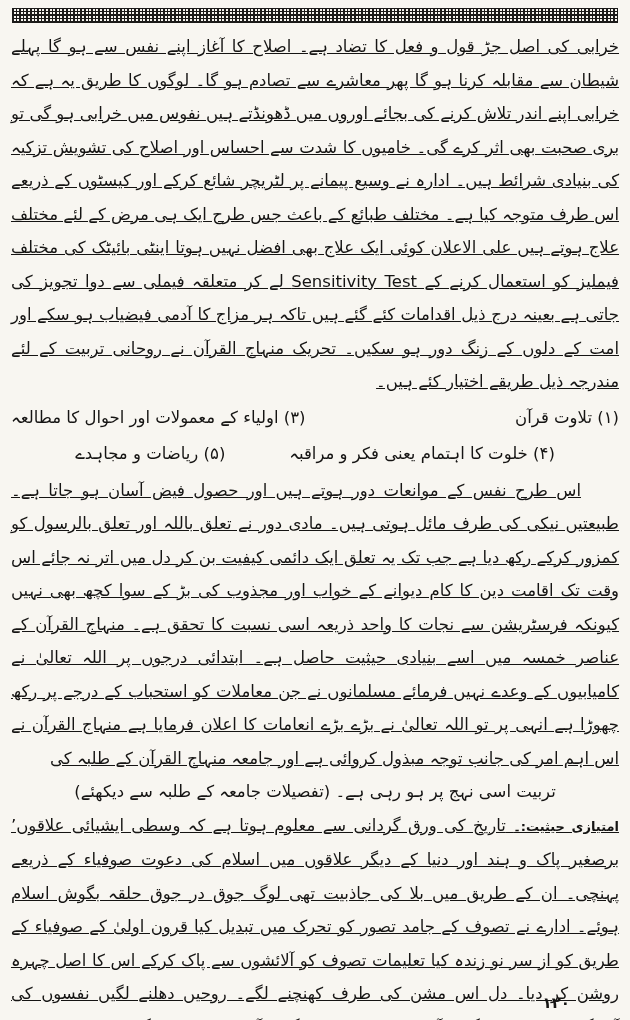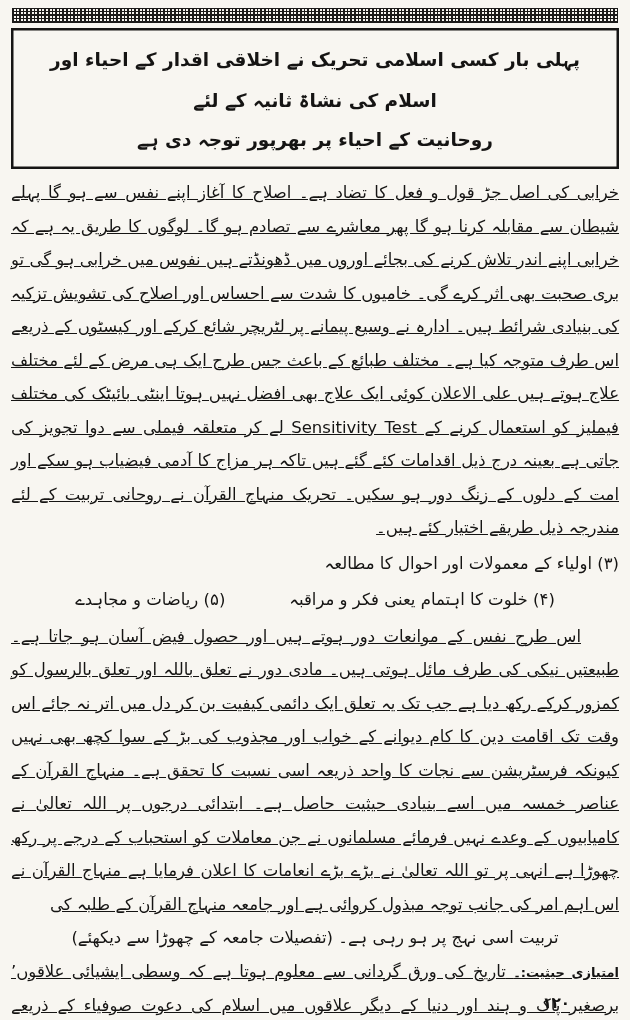--- a/index.html
+++ b/index.html
@@ -85,42 +85,39 @@
     letter-spacing: 1px;
   }
 </style>
 </head>
 <body>
 
 <div class="page">
 
   <div class="hatch-band"></div>
 
-  <div class="header-box">
-    <div class="header-line1">پہلی بار کسی اسلامی تحریک نے اخلاقی اقدار کے احیاء اور اسلام کی نشاۃ ثانیہ کے لئے</div>
-    <div class="header-line2">روحانیت کے احیاء پر بھرپور توجہ دی ہے</div>
-  </div>
 
   <div class="body-text">
 
     <p class="para para-1">خرابی کی اصل جڑ قول و فعل کا تضاد ہے۔ اصلاح کا آغاز اپنے نفس سے ہو گا پہلے شیطان سے مقابلہ کرنا ہو گا پھر معاشرے سے تصادم ہو گا۔ لوگوں کا طریق یہ ہے کہ خرابی اپنے اندر تلاش کرنے کی بجائے اوروں میں ڈھونڈتے ہیں نفوس میں خرابی ہو گی تو بری صحبت بھی اثر کرے گی۔ خامیوں کا شدت سے احساس اور اصلاح کی تشویش تزکیہ کی بنیادی شرائط ہیں۔ ادارہ نے وسیع پیمانے پر لٹریچر شائع کرکے اور کیسٹوں کے ذریعے اس طرف متوجہ کیا ہے۔ مختلف طبائع کے باعث جس طرح ایک ہی مرض کے لئے مختلف علاج ہوتے ہیں علی الاعلان کوئی ایک علاج بھی افضل نہیں ہوتا اینٹی بائیٹک کی مختلف فیملیز کو استعمال کرنے کے Sensitivity Test لے کر متعلقہ فیملی سے دوا تجویز کی جاتی ہے بعینہ درج ذیل اقدامات کئے گئے ہیں تاکہ ہر مزاج کا آدمی فیضیاب ہو سکے اور امت کے دلوں کے زنگ دور ہو سکیں۔ تحریک منہاج القرآن نے روحانی تربیت کے لئے مندرجہ ذیل طریقے اختیار کئے ہیں۔</p>
 
     <div class="methods-list">
       <div class="list-row-1">
+        <span class="list-item"><span>(۱)</span> <span>تلاوت قرآن</span></span>
         <span class="list-item"><span>(۳)</span> <span>اولیاء کے معمولات اور احوال کا مطالعہ</span></span>
       </div>
       <div class="list-row-2">
         <span class="list-item"><span>(۴)</span> <span>خلوت کا اہتمام یعنی فکر و مراقبہ</span></span>
         <span class="list-item"><span>(۵)</span> <span>ریاضات و مجاہدے</span></span>
       </div>
     </div>
 
     <p class="para para-2">اس طرح نفس کے موانعات دور ہوتے ہیں اور حصول فیض آسان ہو جاتا ہے۔ طبیعتیں نیکی کی طرف مائل ہوتی ہیں۔ مادی دور نے تعلق باللہ اور تعلق بالرسول کو کمزور کرکے رکھ دیا ہے جب تک یہ تعلق ایک دائمی کیفیت بن کر دل میں اتر نہ جائے اس وقت تک اقامت دین کا کام دیوانے کے خواب اور مجذوب کی بڑ کے سوا کچھ بھی نہیں کیونکہ فرسٹریشن سے نجات کا واحد ذریعہ اسی نسبت کا تحقق ہے۔ منہاج القرآن کے عناصر خمسہ میں اسے بنیادی حیثیت حاصل ہے۔ ابتدائی درجوں پر اللہ تعالیٰ نے کامیابیوں کے وعدے نہیں فرمائے مسلمانوں نے جن معاملات کو استحباب کے درجے پر رکھ چھوڑا ہے انہی پر تو اللہ تعالیٰ نے بڑے بڑے انعامات کا اعلان فرمایا ہے منہاج القرآن نے اس اہم امر کی جانب توجہ مبذول کروائی ہے اور جامعہ منہاج القرآن کے طلبہ کی</p>
 
-    <p class="para2-last">تربیت اسی نہج پر ہو رہی ہے۔ (تفصیلات جامعہ کے چھوڑا سے دیکھئے)</p>
+    <p class="para2-last">تربیت اسی نہج پر ہو رہی ہے۔ (تفصیلات جامعہ کے طلبہ سے دیکھئے)</p>
 
     <p class="para section-para"><span class="section-heading">امتیازی حیثیت:۔</span> <span>تاریخ کی ورق گردانی سے معلوم ہوتا ہے کہ وسطی ایشیائی علاقوں’ برصغیر پاک و ہند اور دنیا کے دیگر علاقوں میں اسلام کی دعوت صوفیاء کے ذریعے پہنچی۔ ان کے طریق میں بلا کی جاذبیت تھی لوگ جوق در جوق حلقہ بگوش اسلام ہوئے۔ ادارے نے تصوف کے جامد تصور کو تحرک میں تبدیل کیا قرون اولیٰ کے صوفیاء کے طریق کو از سر نو زندہ کیا تعلیمات تصوف کو آلائشوں سے پاک کرکے اس کا اصل چہرہ روشن کر دیا۔ دل اس مشن کی طرف کھنچنے لگے۔ روحیں دھلنے لگیں نفسوں کی آلودگیاں دور ہونے لگیں’ آنکھیں نمناک رہنے لگیں’ آرزوئیں مچلنے لگیں قدم سوئے حرم اٹھنے لگے۔ جوانیاں سجدہ ریز ہوئیں۔ مستیاں سحر خیز ہوئیں۔ اقوال سنورنے لگے اور احوال بدلنے لگے۔</span></p>
 
   </div>
 
   <div class="page-number">۱۲۰</div>
 
 </div>
 
 </body></html>

